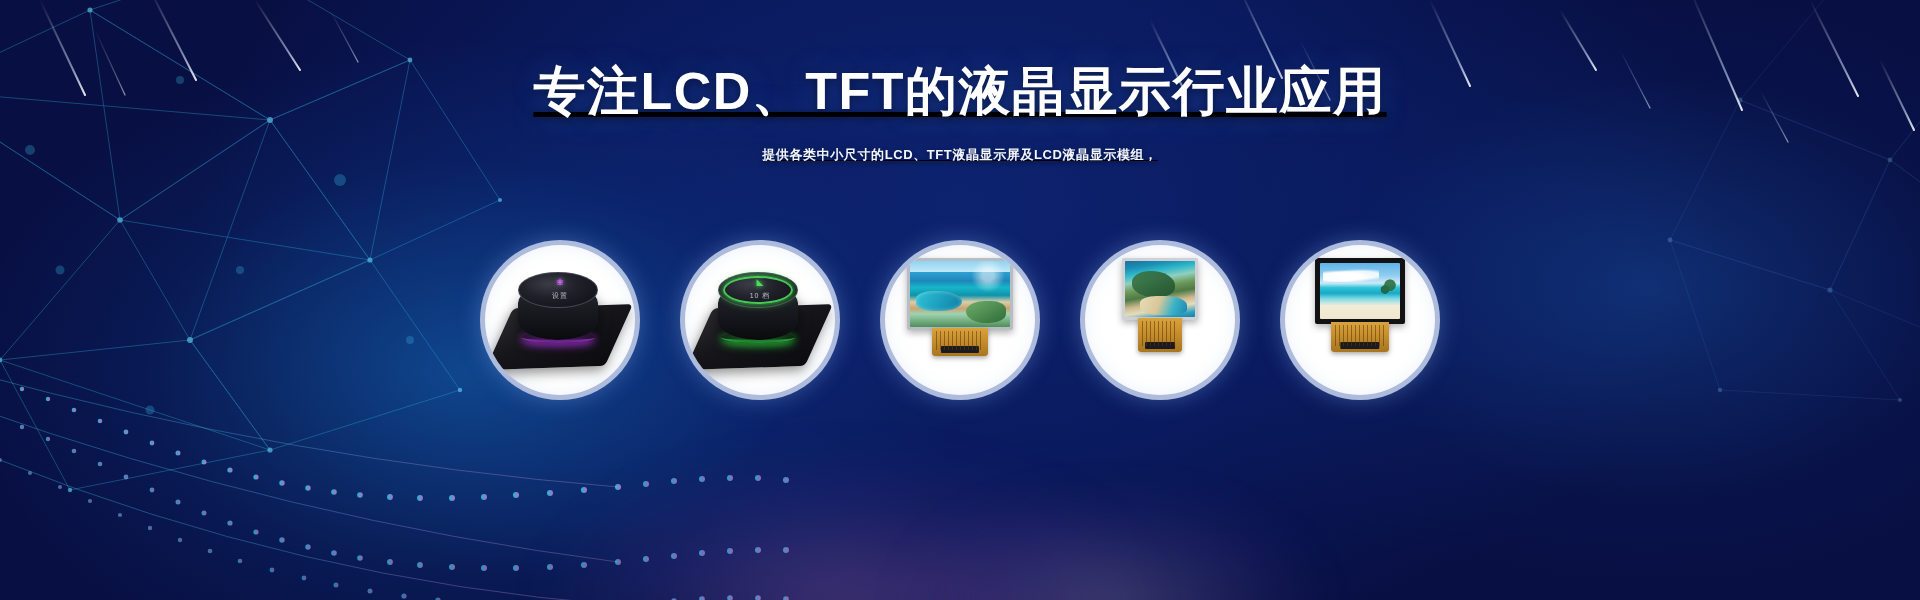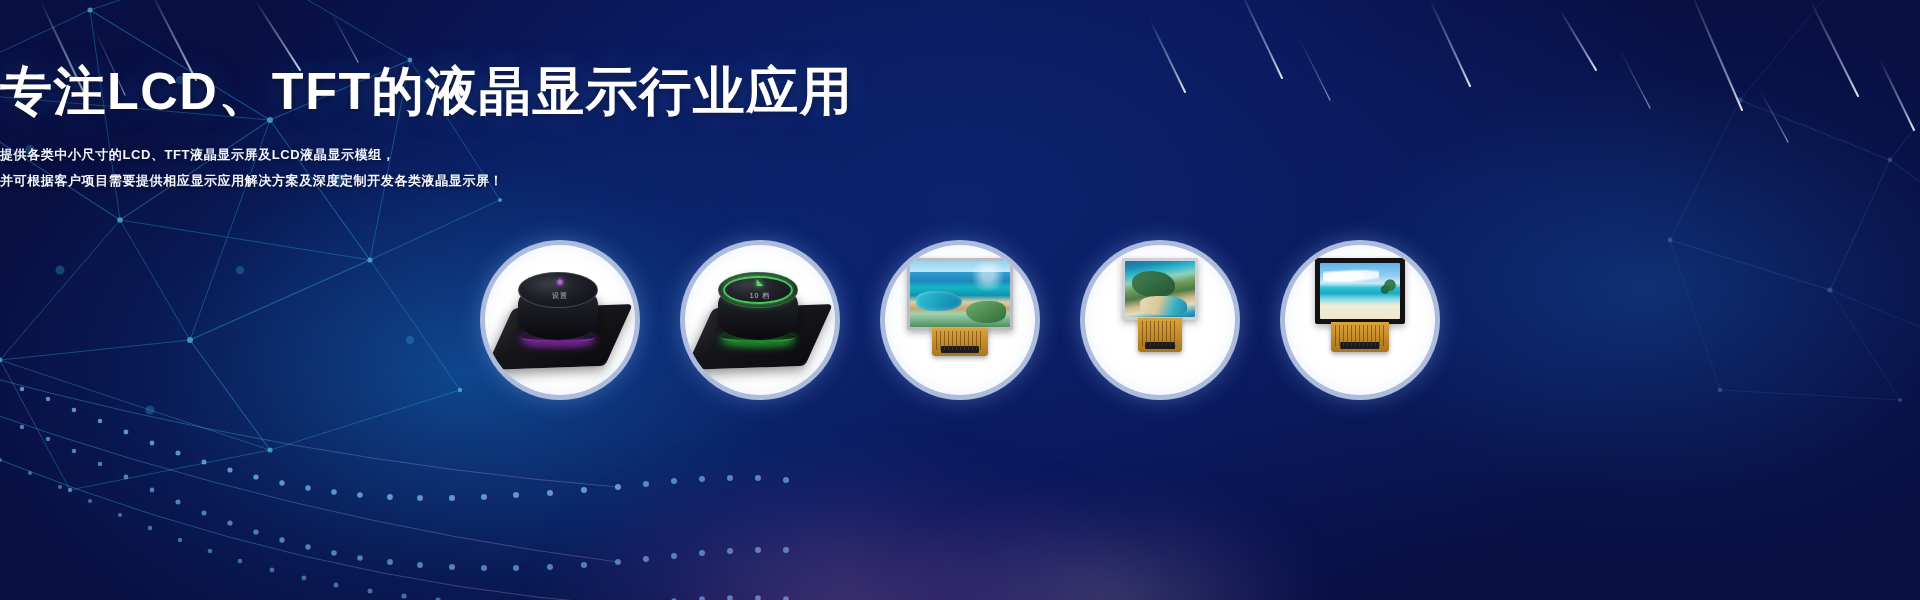--- a/index.html
+++ b/index.html
@@ -47,21 +47,21 @@
   }
   .bottom-glow2 {
     position:absolute; left:47%; bottom:-120px; width:420px; height:230px;
     background:radial-gradient(ellipse at center, rgba(230,190,215,0.22) 0%, rgba(140,90,180,0.10) 50%, rgba(10,20,70,0) 75%);
     filter:blur(20px);
   }
 
   
   .text-block {
     position:absolute; left:0; right:0; top:62px;
-    text-align:left; z-index:6;
+    text-align:center; z-index:6;text-decoration:underline;
   }
   .headline {
     font-size:52px;
     font-weight:bold;
     color:#ffffff;
     letter-spacing:1.5px;
     line-height:1.12;
     text-shadow:0 2px 10px rgba(0,0,0,0.45), 0 0 26px rgba(60,120,220,0.35);
     white-space:nowrap;
   }
@@ -438,21 +438,20 @@
     </svg>
 
     <div class="bottom-glow"></div>
     <div class="bottom-glow2"></div>
   </div>
 
   <div class="text-block">
     <div class="headline">专注LCD、TFT的液晶显示行业应用</div>
     <div class="sub-wrap">
       <div class="subline">提供各类中小尺寸的LCD、TFT液晶显示屏及LCD液晶显示模组，</div>
-      <div class="subline">并可根据客户项目需要提供相应显示应用解决方案及深度定制开发各类液晶显示屏！</div>
     </div>
   </div>
 
   <div class="circles">
 
     <div class="circle" title="智能圆形触控显示终端（紫色氛围灯）">
       <div class="puck-scene" style="--ring:#c76ef0; --led:#b93df0;">
         <div class="puck-base"></div>
         <div class="puck-led"></div>
         <div class="puck-led-core"></div>

